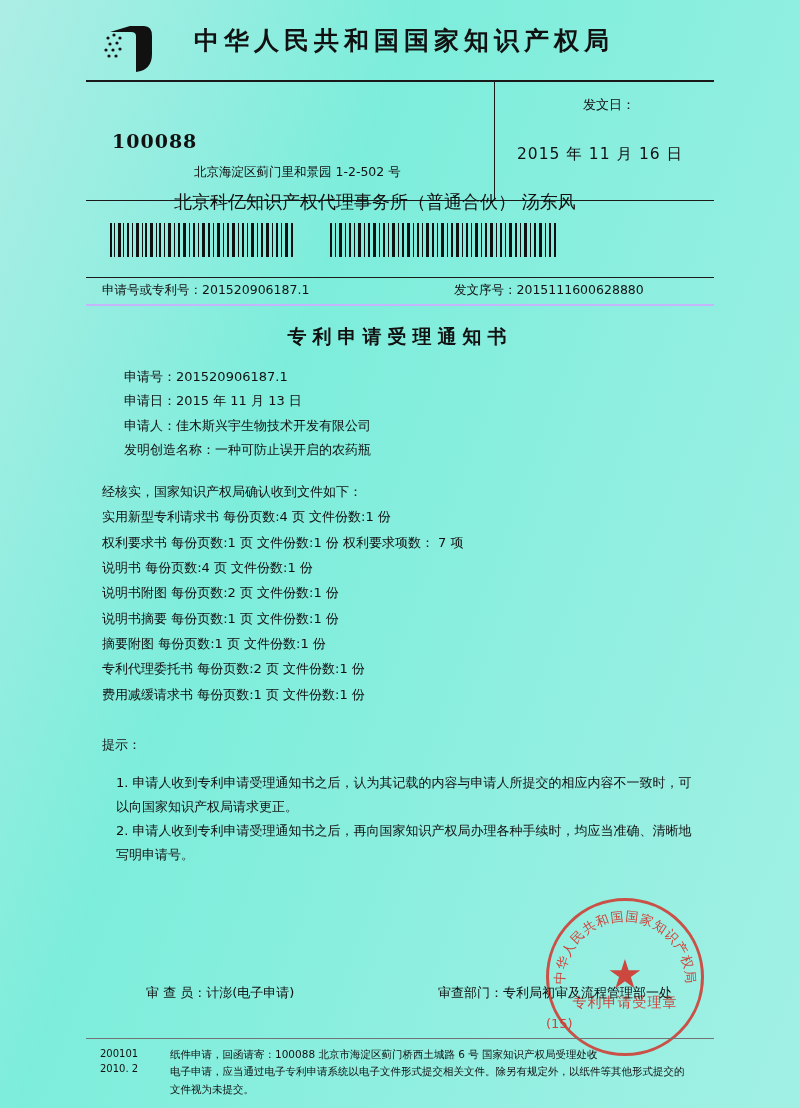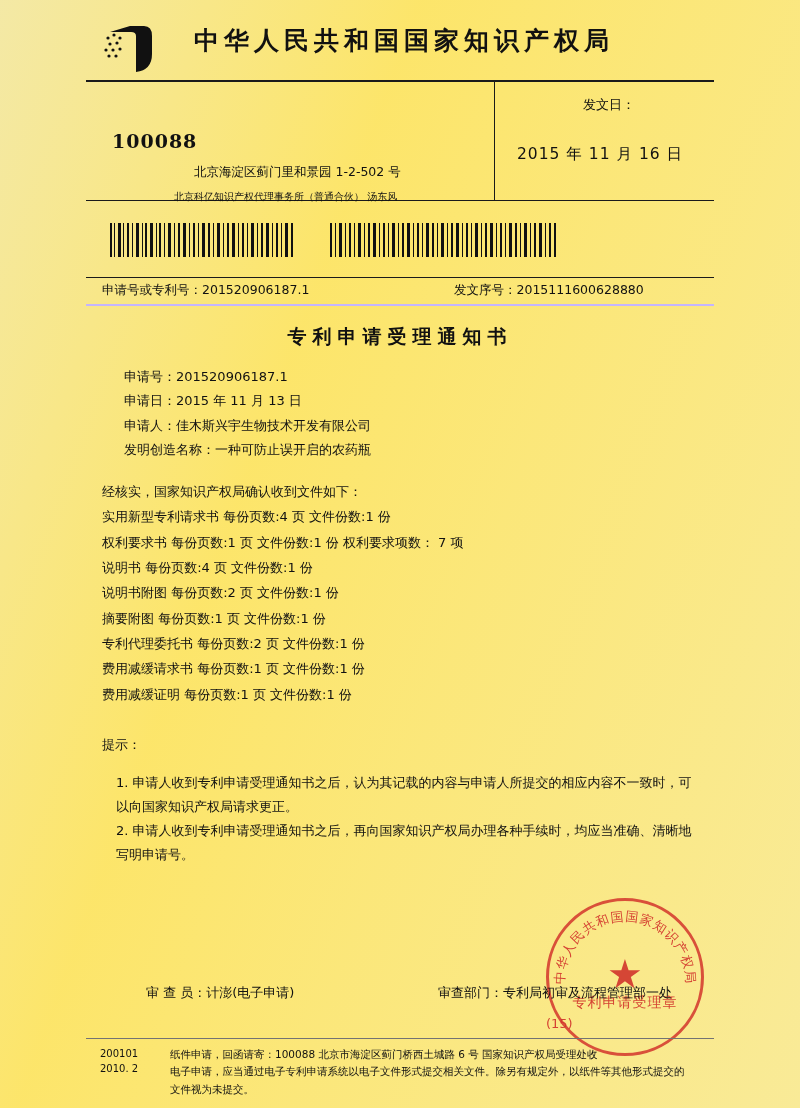--- a/index.html
+++ b/index.html
@@ -7,21 +7,21 @@
     padding: 0;
     background: #ffffff;
   }
   body {
     font-family: "DejaVu Sans", "Liberation Sans", sans-serif;
   }
   .page {
     position: relative;
     width: 800px;
     height: 1108px;
-    background: #fde047;
+    background: #5eead4;
     overflow: hidden;
   }
   
   .scan-tint {
     position: absolute;
     inset: 0;
     background: linear-gradient(110deg, rgba(236,240,243,0.55) 0%, rgba(250,250,248,0.2) 35%, rgba(244,247,249,0.45) 100%);
     pointer-events: none;
   }
   .sheet {
@@ -84,21 +84,21 @@
     left: 108px;
     top: 50px;
     font-size: 12.5px;
     color: #111;
     white-space: nowrap;
   }
   .addr-line2 {
     position: absolute;
     left: 88px;
     top: 76px;
-    font-size: 10px;
+    font-size: 18px;
     color: #111;
     white-space: nowrap;
   }
   .addr-right {
     position: absolute;
     left: 408px;
     top: 0;
     width: 220px;
     height: 118px;
     border-left: 1px solid #1a1a1a;
@@ -476,24 +476,24 @@
 
       <div class="section-gap"></div>
 
       <p class="confirm-line">经核实，国家知识产权局确认收到文件如下：</p>
 
       <ul class="docs-list">
         <li>实用新型专利请求书  每份页数:4 页  文件份数:1 份</li>
         <li>权利要求书  每份页数:1 页  文件份数:1 份  权利要求项数：  7 项</li>
         <li>说明书  每份页数:4 页  文件份数:1 份</li>
         <li>说明书附图  每份页数:2 页  文件份数:1 份</li>
+        <li>说明书摘要  每份页数:1 页  文件份数:1 份</li>
         <li>摘要附图  每份页数:1 页  文件份数:1 份</li>
         <li>专利代理委托书  每份页数:2 页  文件份数:1 份</li>
         <li>费用减缓请求书  每份页数:1 页  文件份数:1 份</li>
-        <li>费用减缓证明  每份页数:1 页  文件份数:1 份</li>
       </ul>
 
       <p class="tips-head">提示：</p>
       <p class="tip">1. 申请人收到专利申请受理通知书之后，认为其记载的内容与申请人所提交的相应内容不一致时，可以向国家知识产权局请求更正。</p>
       <p class="tip">2. 申请人收到专利申请受理通知书之后，再向国家知识产权局办理各种手续时，均应当准确、清晰地写明申请号。</p>
     </div>
 
     <div class="stamp">
       <div class="stamp-circle"></div>
       <svg class="stamp-arc" viewBox="0 0 158 158">

